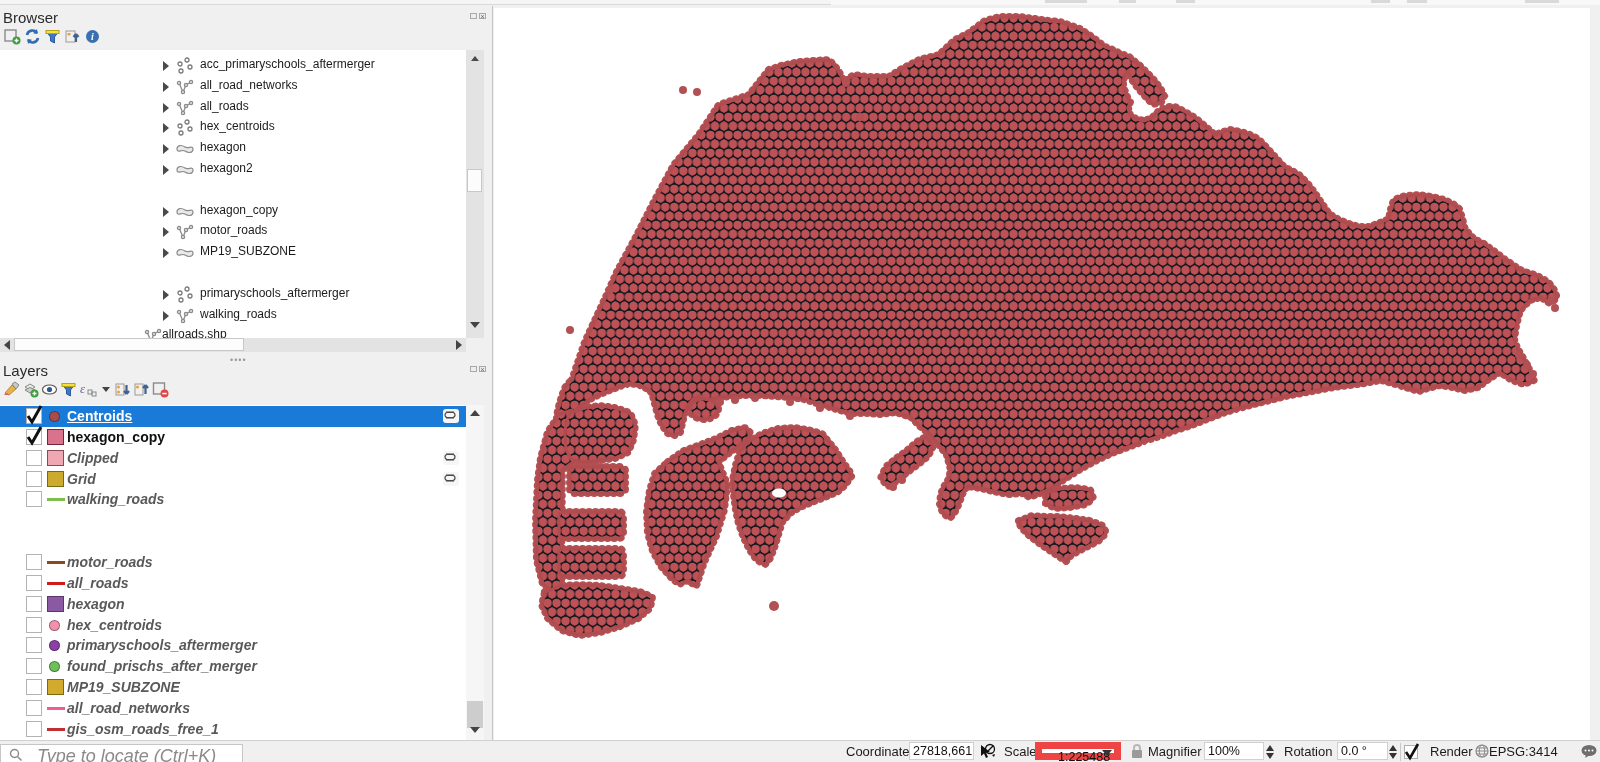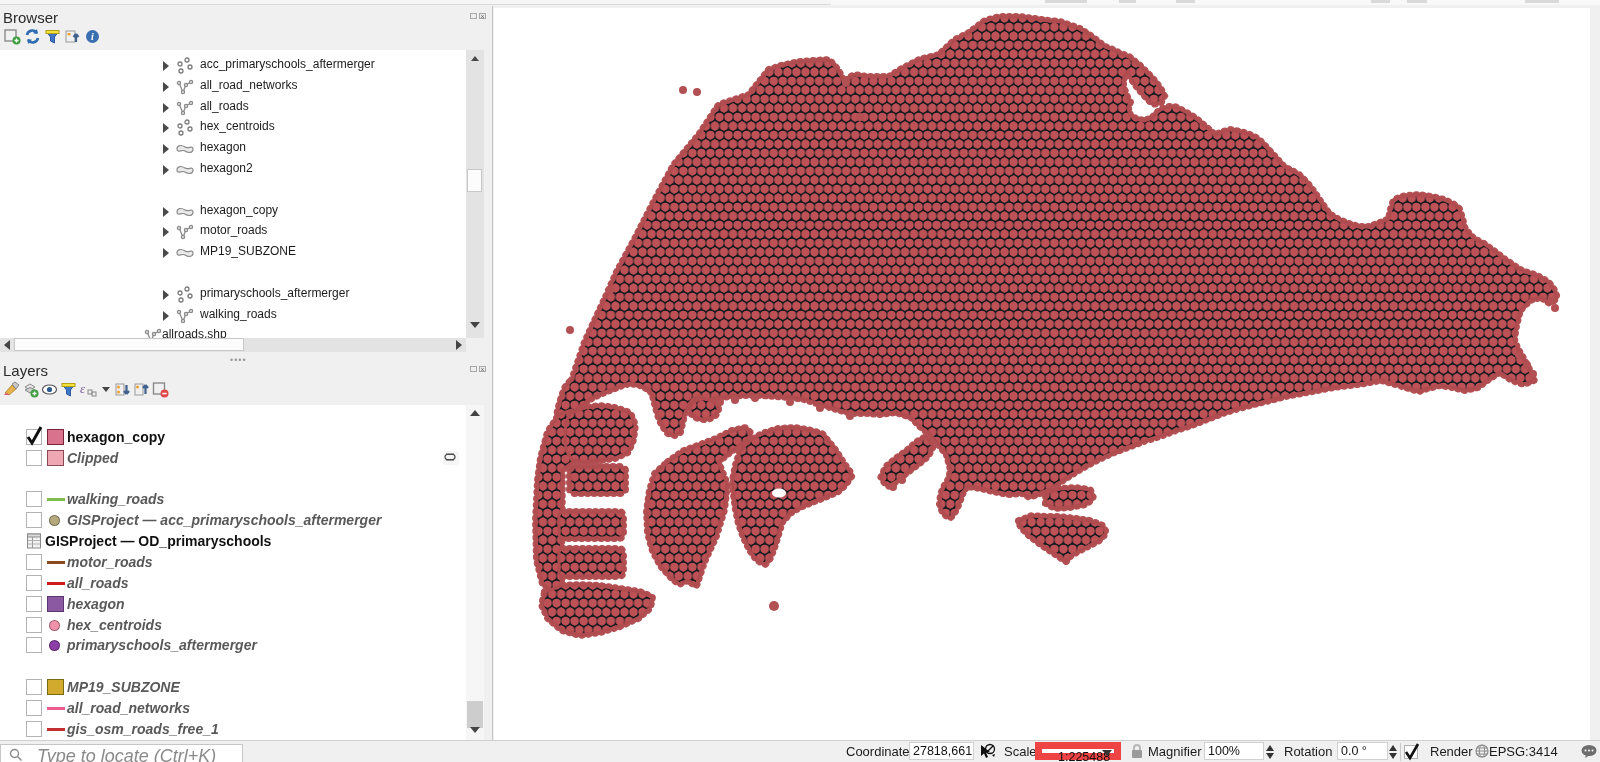--- a/index.html
+++ b/index.html
@@ -326,20 +326,43 @@
           </svg></span><span style="display:inline-block;margin-right:2px;vertical-align:top;"><svg width="17" height="17" viewBox="0 0 17 17" style="">
             <rect x="2" y="3" width="8" height="11" fill="#f0f0f0" stroke="#9a9a9a"></rect>
             <circle cx="4.5" cy="6" r="1.5" fill="#f0a030"></circle>
             <path d="M12.5,13 V4 M12.5,4 L10,7 M12.5,4 L15,7" stroke="#41618e" stroke-width="2.2" fill="none"></path>
           </svg></span><span style="display:inline-block;margin-right:2px;vertical-align:top;"><svg width="17" height="17" viewBox="0 0 17 17" style="">
             <rect x="1.5" y="2" width="11" height="11" fill="none" stroke="#8a8a8a" stroke-width="1.4"></rect>
             <circle cx="12.5" cy="12.5" r="4" fill="#e04848"></circle>
             <rect x="10.3" y="11.8" width="4.4" height="1.5" fill="#fff"></rect>
           </svg></span></div>
     <div id="llist">
+    <div class="lrow sel" style="top:1.0px">
+          <span class="cb"></span>
+          <svg width="22" height="24" viewBox="0 0 22 24" style="position:absolute;left:24px;top:-3px">
+            <path d="M4,13 L8,19 L17,3" fill="none" stroke="#111" stroke-width="3"></path>
+          </svg>
+          <span class="swc" style="background:#a84d4d;border:1px solid rgba(0,0,0,.35)"></span>
+          <span class="lbl" style="font-weight:bold;color:#fff;text-decoration:underline">Centroids</span>
+          <span class="badge" style="background:#f6f6f6;border-color:#8fb8e8">
+            <svg width="14" height="12" viewBox="0 0 14 12" style="position:absolute;left:0;top:0">
+              <rect x="2" y="3.5" width="10" height="5" rx="2.4" fill="none" stroke="#4a4a4a" stroke-width="1.2"></rect>
+              <g stroke="#4a4a4a" stroke-width="1.1">
+                <line x1="4" y1="2" x2="4" y2="4"></line>
+                <line x1="6" y1="2" x2="6" y2="4"></line>
+                <line x1="8" y1="2" x2="8" y2="4"></line>
+                <line x1="10" y1="2" x2="10" y2="4"></line>
+                <line x1="4" y1="8" x2="4" y2="10"></line>
+                <line x1="6" y1="8" x2="6" y2="10"></line>
+                <line x1="8" y1="8" x2="8" y2="10"></line>
+                <line x1="10" y1="8" x2="10" y2="10"></line>
+              </g>
+            </svg>
+          </span>
+        </div>
     <div class="lrow" style="top:21.9px">
           <span class="cb"></span>
           <svg width="22" height="24" viewBox="0 0 22 24" style="position:absolute;left:24px;top:-3px">
             <path d="M4,13 L8,19 L17,3" fill="none" stroke="#111" stroke-width="3"></path>
           </svg>
           <span class="sw" style="background:#d9728c;border:1px solid #7a2237"></span>
           <span class="lbl" style="font-weight:bold;color:#111">hexagon_copy</span>
         </div>
     <div class="lrow" style="top:42.7px">
           <span class="cb"></span>
@@ -354,44 +377,45 @@
                 <line x1="8" y1="2" x2="8" y2="4"></line>
                 <line x1="10" y1="2" x2="10" y2="4"></line>
                 <line x1="4" y1="8" x2="4" y2="10"></line>
                 <line x1="6" y1="8" x2="6" y2="10"></line>
                 <line x1="8" y1="8" x2="8" y2="10"></line>
                 <line x1="10" y1="8" x2="10" y2="10"></line>
               </g>
             </svg>
           </span>
         </div>
+    <div class="lrow" style="top:63.6px">
+          <span class="cb"></span>
+          <span class="sw" style="background:#ccaa2e;border:1px solid #7a6a10"></span>
+          <span class="lbl it" style="">Grid</span>
+          <span class="badge" style="background:#f6f6f6;border-color:#bdbdbd">
+            <svg width="14" height="12" viewBox="0 0 14 12" style="position:absolute;left:0;top:0">
+              <rect x="2" y="3.5" width="10" height="5" rx="2.4" fill="none" stroke="#4a4a4a" stroke-width="1.2"></rect>
+              <g stroke="#4a4a4a" stroke-width="1.1">
+                <line x1="4" y1="2" x2="4" y2="4"></line>
+                <line x1="6" y1="2" x2="6" y2="4"></line>
+                <line x1="8" y1="2" x2="8" y2="4"></line>
+                <line x1="10" y1="2" x2="10" y2="4"></line>
+                <line x1="4" y1="8" x2="4" y2="10"></line>
+                <line x1="6" y1="8" x2="6" y2="10"></line>
+                <line x1="8" y1="8" x2="8" y2="10"></line>
+                <line x1="10" y1="8" x2="10" y2="10"></line>
+              </g>
+            </svg>
+          </span>
+        </div>
     <div class="lrow" style="top:84.4px">
           <span class="cb"></span>
           <span class="swl" style="background:#7dbf4e"></span>
           <span class="lbl it" style="">walking_roads</span>
         </div>
-    <div class="lrow" style="top:105.2px">
-          <span class="cb"></span>
-          <span class="swc" style="background:#b5aa7e;border:1px solid rgba(0,0,0,.35)"></span>
-          <span class="lbl it" style="">GISProject — acc_primaryschools_aftermerger</span>
-        </div>
-    <div class="lrow" style="top:126.1px">
-          <span style="position:absolute;left:25px;top:1px"><svg width="18" height="18" viewBox="0 0 18 18" style="">
-              <rect x="2.5" y="2" width="13" height="14" fill="#f2f2f2" stroke="#8a8a8a"></rect>
-              <rect x="2.5" y="2" width="13" height="3" fill="#d9d9d9" stroke="#8a8a8a"></rect>
-              <g stroke="#9a9a9a">
-                <line x1="7.5" y1="5" x2="7.5" y2="16"></line>
-              </g>
-              <g stroke="#b0b0b0">
-                <line x1="3" y1="8.5" x2="15" y2="8.5"></line>
-                <line x1="3" y1="12" x2="15" y2="12"></line>
-              </g>
-            </svg></span>
-          <span class="lbl" style="left:45px;font-weight:bold;color:#111">GISProject — OD_primaryschools</span>
-        </div>
     <div class="lrow" style="top:146.9px">
           <span class="cb"></span>
           <span class="swl" style="background:#8a4a1e"></span>
           <span class="lbl it" style="">motor_roads</span>
         </div>
     <div class="lrow" style="top:167.8px">
           <span class="cb"></span>
           <span class="swl" style="background:#d01b1b"></span>
           <span class="lbl it" style="">all_roads</span>
         </div>
@@ -402,20 +426,25 @@
         </div>
     <div class="lrow" style="top:209.5px">
           <span class="cb"></span>
           <span class="swc" style="background:#f291ac;border:1px solid rgba(0,0,0,.35)"></span>
           <span class="lbl it" style="">hex_centroids</span>
         </div>
     <div class="lrow" style="top:230.3px">
           <span class="cb"></span>
           <span class="swc" style="background:#8d3fa8;border:1px solid rgba(0,0,0,.35)"></span>
           <span class="lbl it" style="">primaryschools_aftermerger</span>
+        </div>
+    <div class="lrow" style="top:251.2px">
+          <span class="cb"></span>
+          <span class="swc" style="background:#6cbf59;border:1px solid rgba(0,0,0,.35)"></span>
+          <span class="lbl it" style="">found_prischs_after_merger</span>
         </div>
     <div class="lrow" style="top:272.0px">
           <span class="cb"></span>
           <span class="sw" style="background:#d2aa2d;border:1px solid #7a6a10"></span>
           <span class="lbl it" style="">MP19_SUBZONE</span>
         </div>
     <div class="lrow" style="top:292.9px">
           <span class="cb"></span>
           <span class="swl" style="background:#ef5d8f"></span>
           <span class="lbl it" style="">all_road_networks</span>

